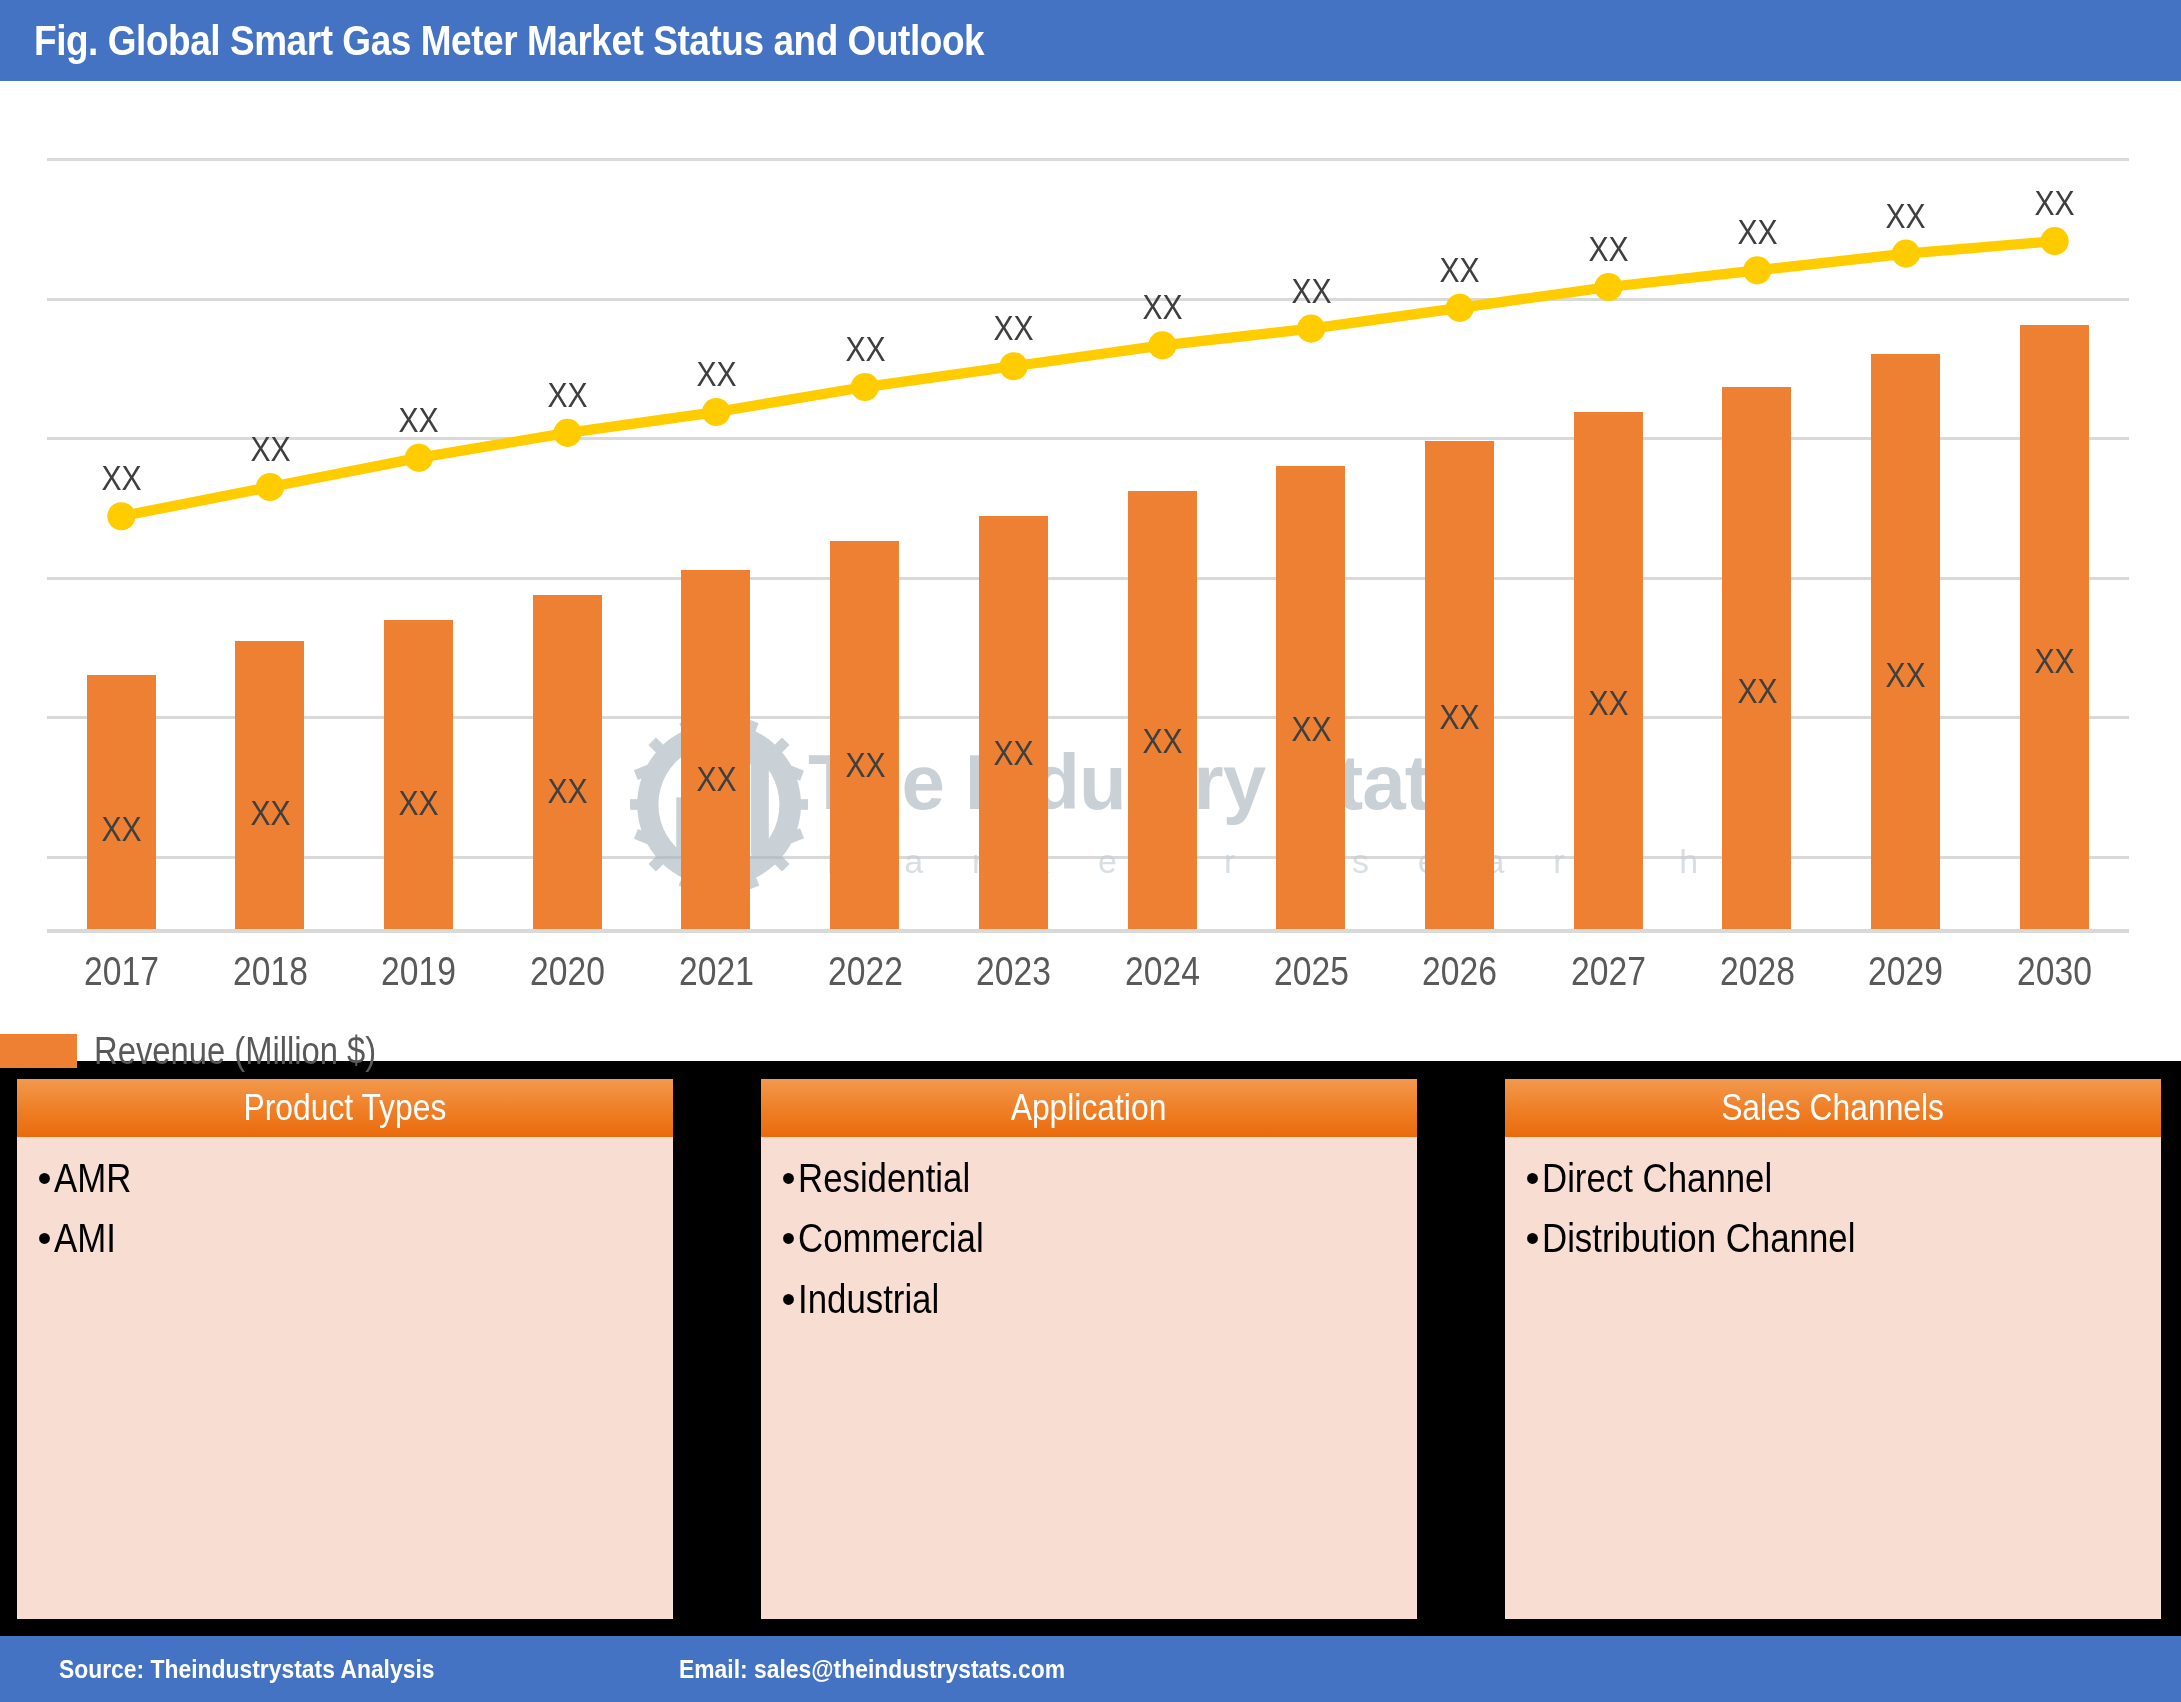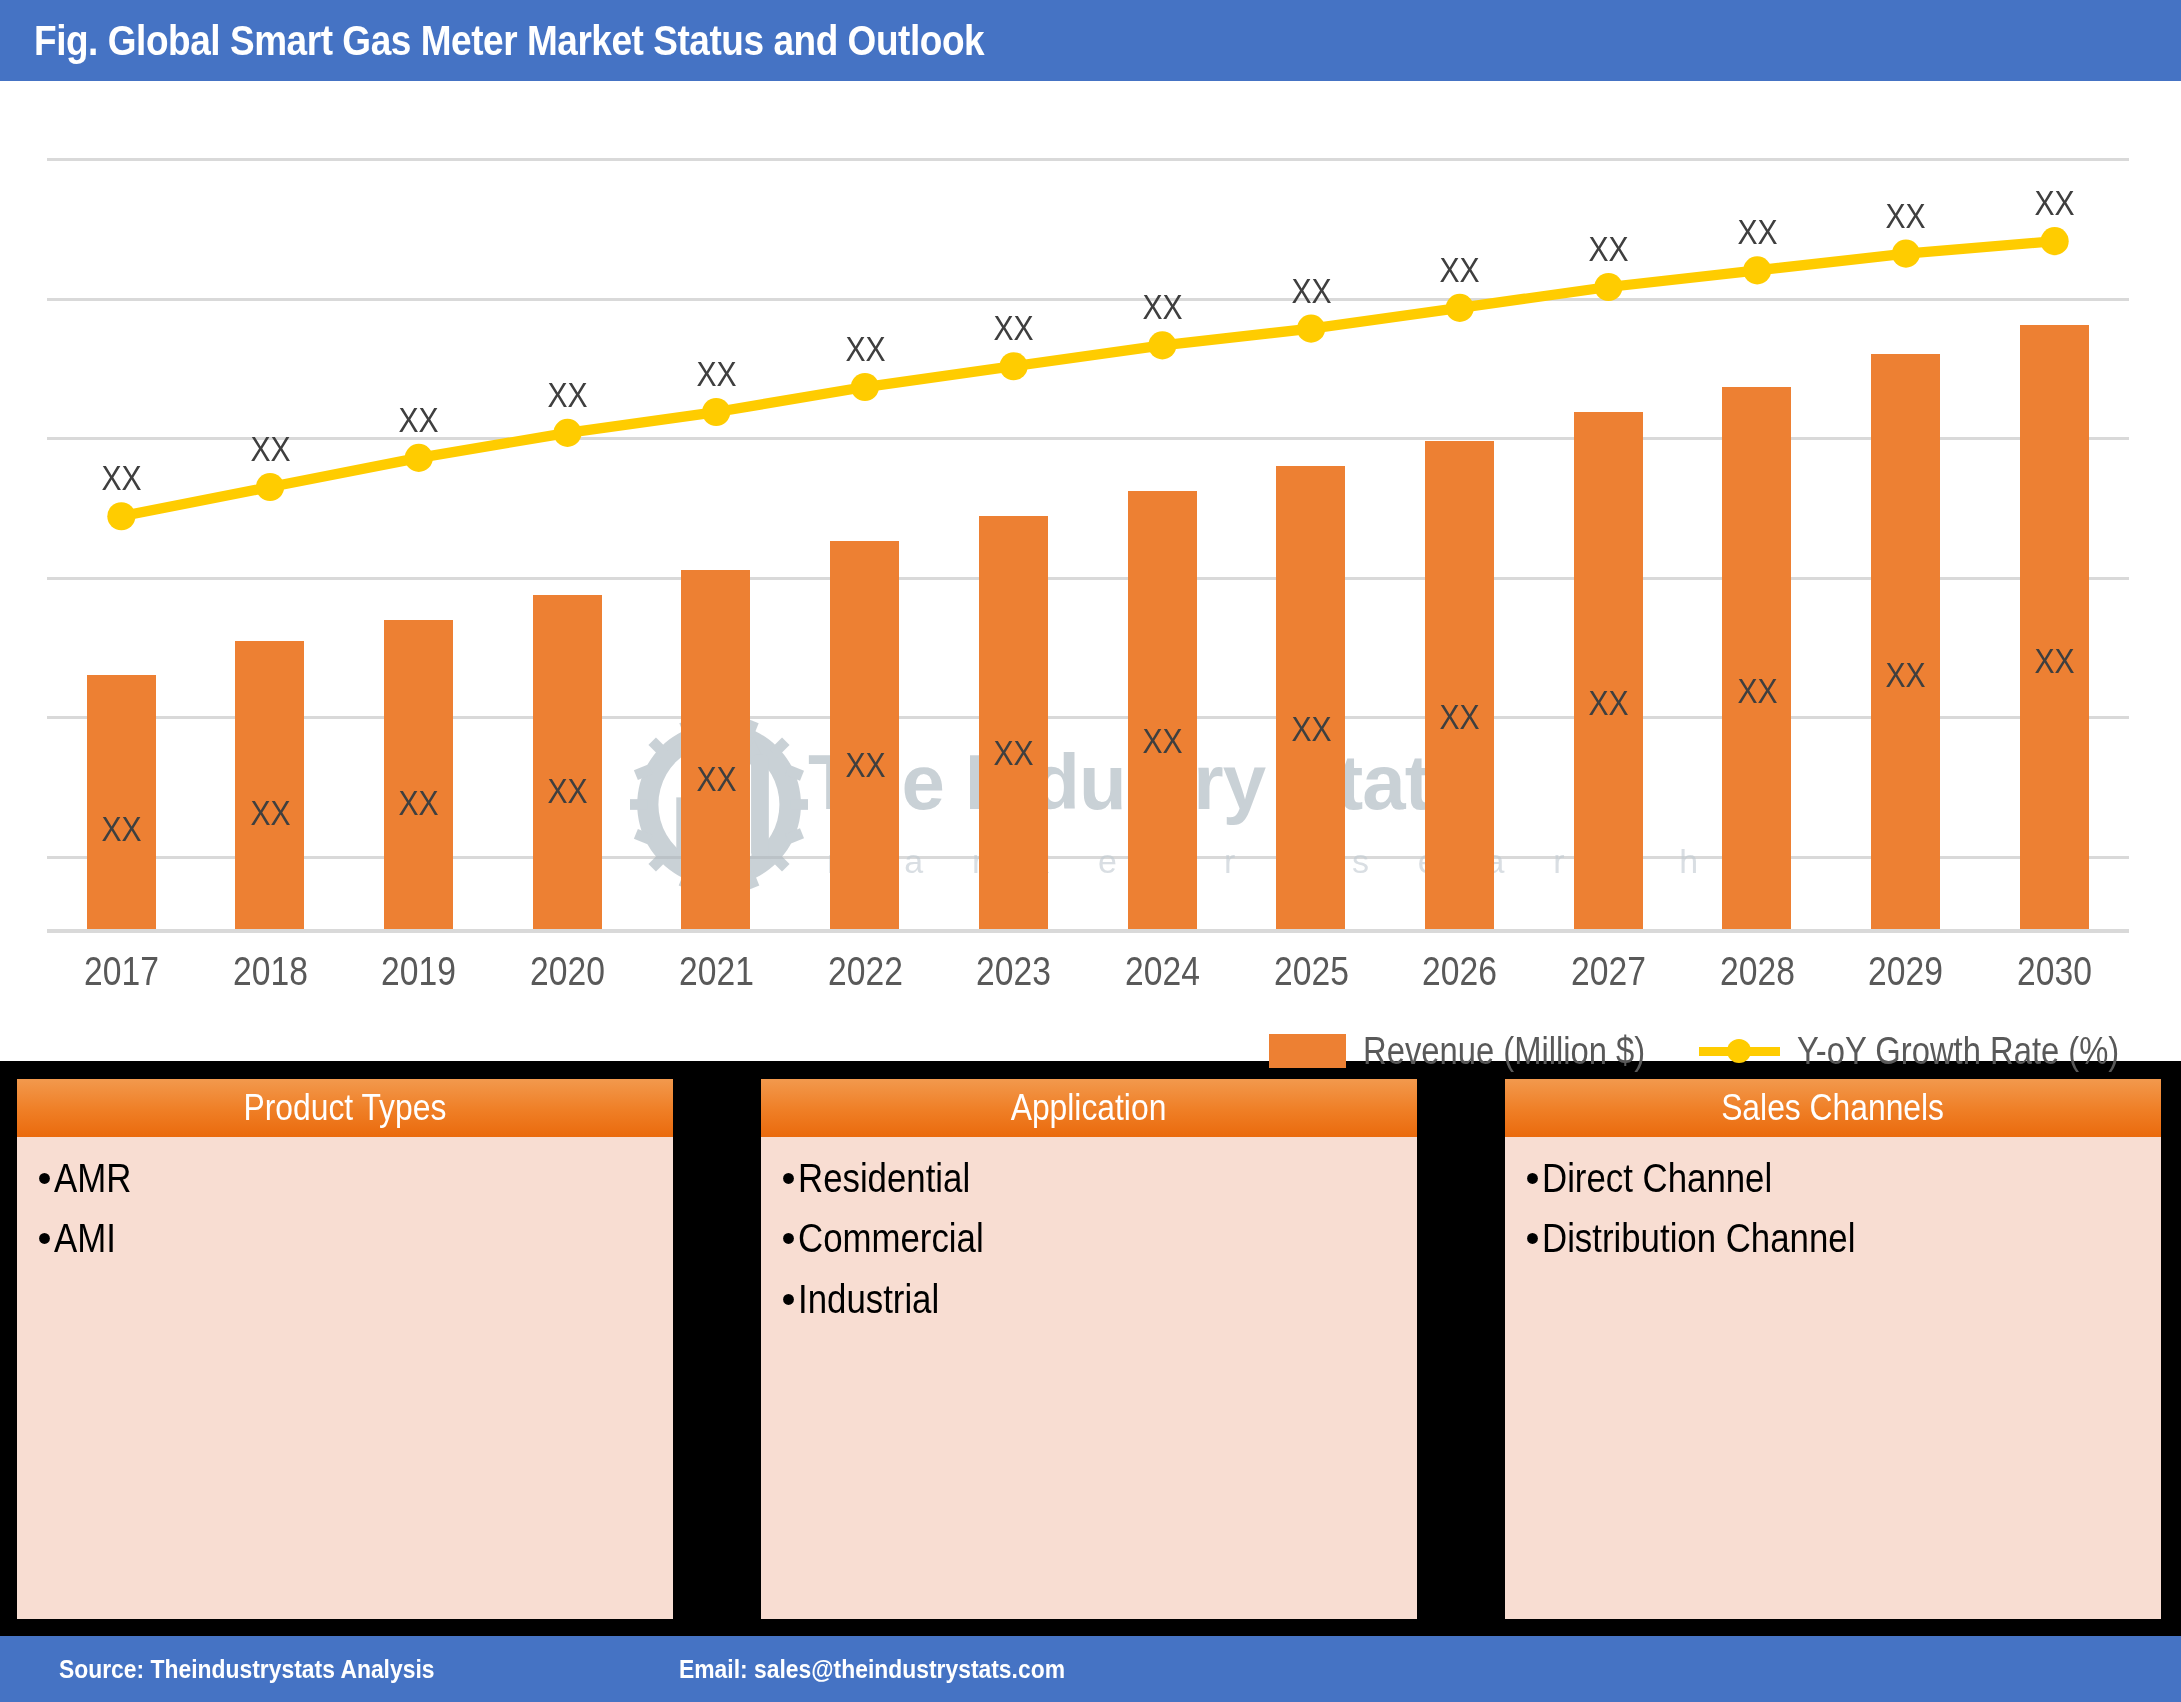--- a/index.html
+++ b/index.html
@@ -106,21 +106,21 @@
     text-align:center;
     color:#595959;
     font-size:41px;
     font-family:"Liberation Sans",sans-serif;
     transform:scaleX(0.82);
   }
 
   
   #legend{
     position:absolute;left:0;top:937px;width:2181px;height:66px;
-    display:flex;align-items:center;justify-content:flex-end;
+    display:flex;align-items:center;justify-content:space-between;gap:86px;
   }
   .legend-item{display:flex;align-items:center;gap:17px;}
   .legend-swatch-bar{width:77px;height:34px;background:#ed8033;}
   .legend-swatch-line{position:relative;width:81px;height:24px;}
   .legend-swatch-line .ln{
     position:absolute;left:0;top:8.4px;width:81px;height:8.4px;background:#fc0;
   }
   .legend-swatch-line .dt{
     position:absolute;left:28px;top:0px;width:24px;height:24px;
     border-radius:50%;background:#fc0;
@@ -319,27 +319,20 @@
         <div class="xlabel" style="left: 1636px; width: 149px;">2028</div>
         <div class="xlabel" style="left: 1784px; width: 149px;">2029</div>
         <div class="xlabel" style="left: 1933px; width: 149px;">2030</div>
       </div>
 
     <div id="legend">
       <div class="legend-item">
         <div class="legend-swatch-bar"></div>
         <div class="legend-label">Revenue (Million $)</div>
       </div>
-      <div class="legend-item">
-        <div class="legend-swatch-line">
-          <div class="ln"></div>
-            <div class="dt"></div>
-        </div>
-        <div class="legend-label">Y-oY Growth Rate (%)</div>
-      </div>
     </div>
   </div>
 
   <div id="cat-boxes">
       <div class="cat-box" style="left: 17px; top: 1079px; width: 656px; height: 540px;">
         <div class="cat-head">
           <span>Product Types</span>
         </div>
         <div class="cat-body">
           <div class="cat-li">

